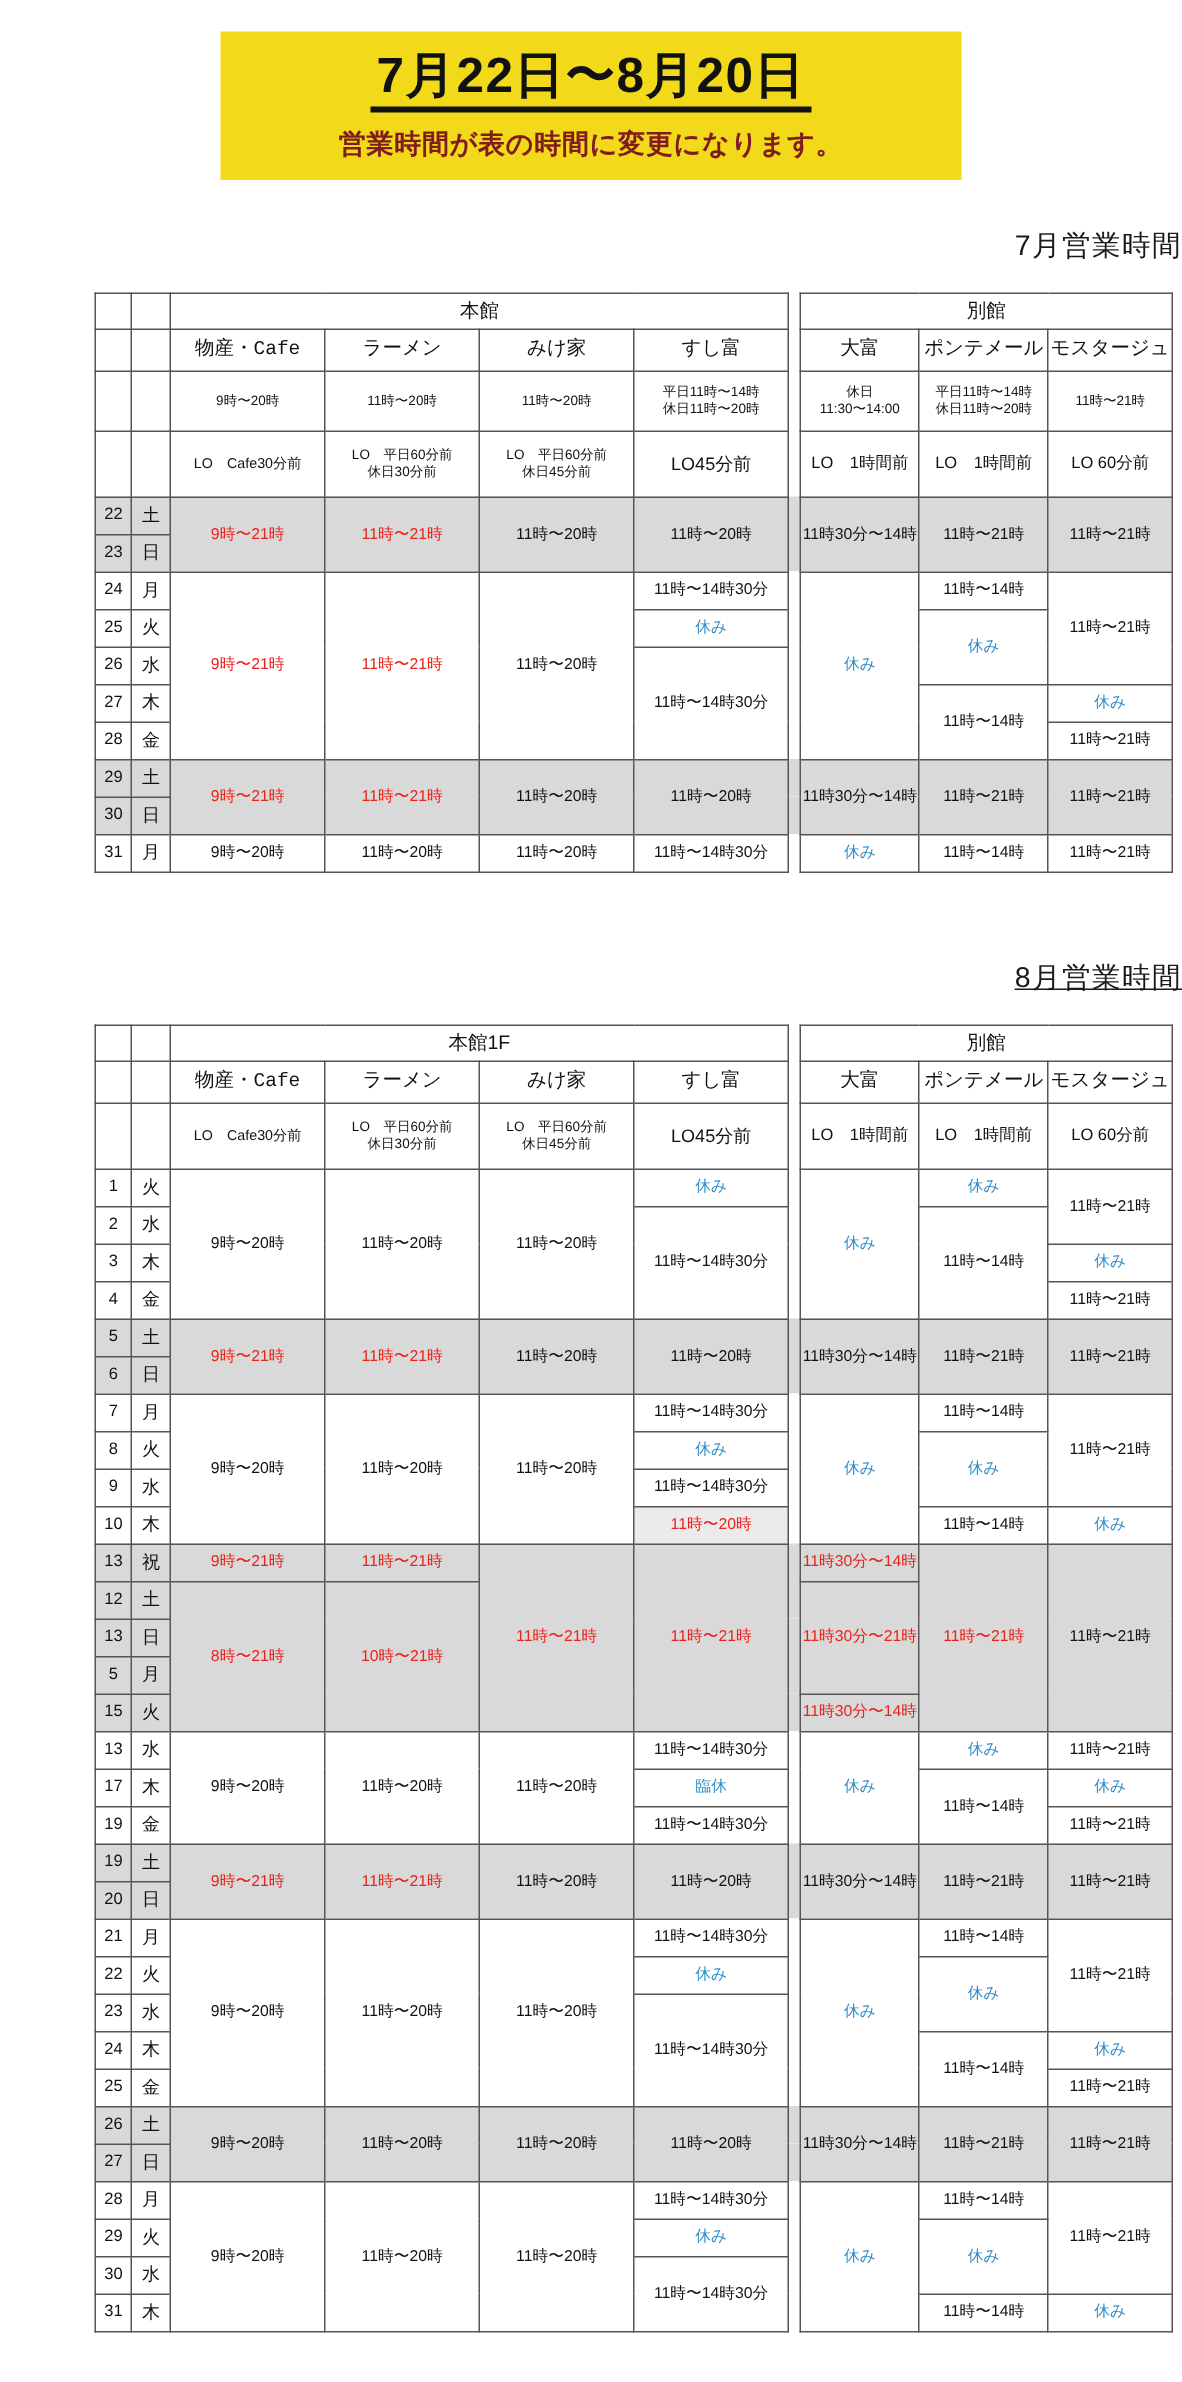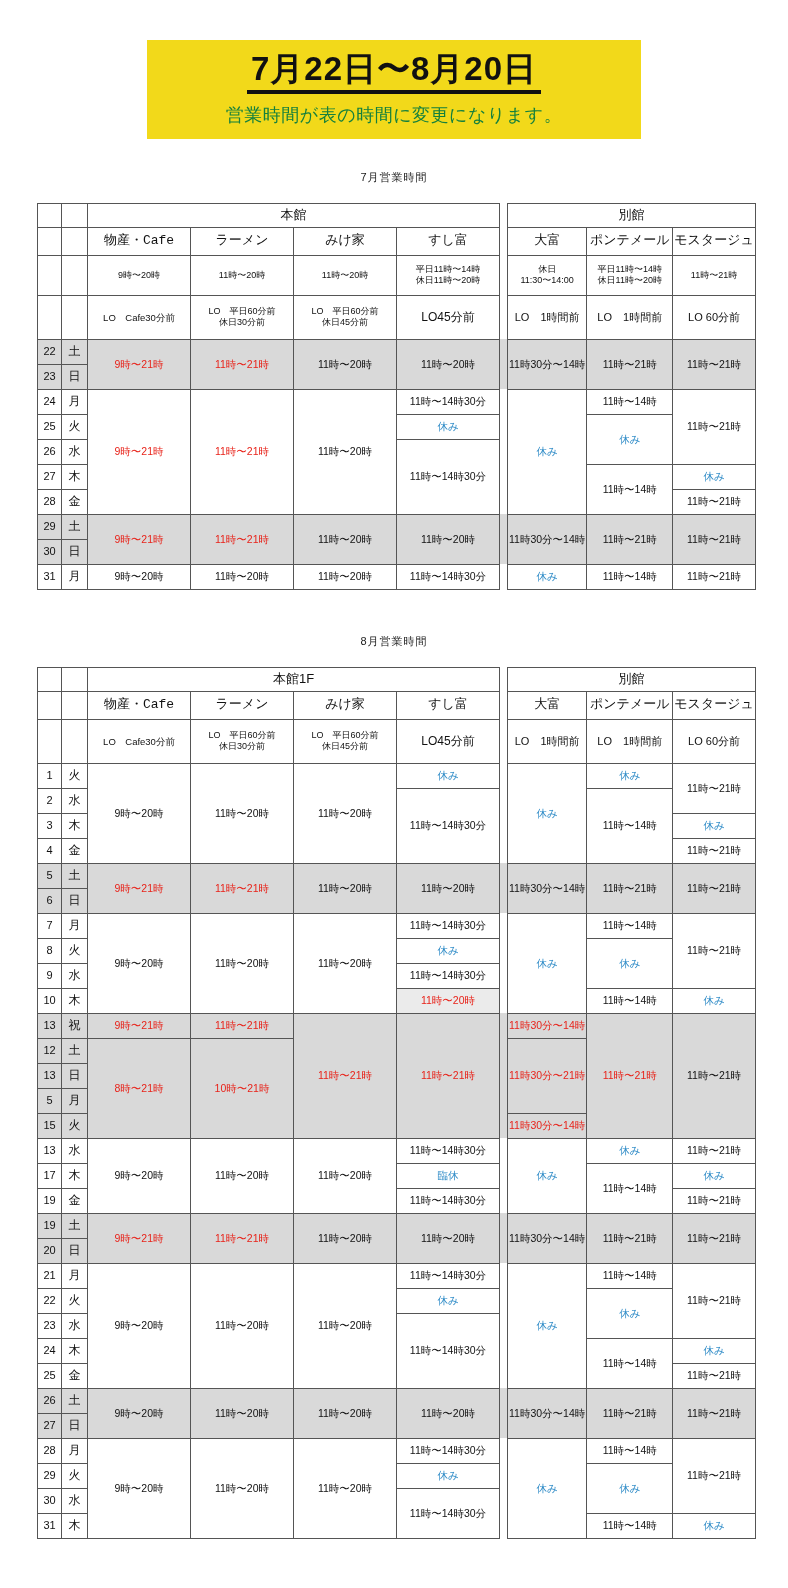--- a/index.html
+++ b/index.html
@@ -5,61 +5,62 @@
   * { box-sizing: border-box; }
   html, body {
     margin: 0; padding: 0;
     width: 788px;
     background: #ffffff;
     font-family: "Liberation Sans", "DejaVu Sans", sans-serif;
   }
   body { width: 788px; min-height: 1588px; position: relative; }
 
   
-  .banner-wrap { padding-top: 40px; display: flex; justify-content: center; }
+  .banner-wrap { padding-top: 21px; display: flex; justify-content: center; }
   .banner {
     background: #f2d91a;
     width: 494px;
     padding: 10px 0 12px 0;
     text-align: center;
   }
   .banner-title {
     font-size: 33px;
     font-weight: bold;
     color: #111;
     letter-spacing: 1px;
     border-bottom: 4px solid #111;
     display: inline-block;
     padding: 0 4px 2px 4px;
     line-height: 1.15;
   }
   .banner-sub {
     font-size: 18px;
-    font-weight: normal;
-    color: #15803d;
+    font-weight: bold;
+    color: #7f1d1d;
     margin-top: 9px;
     letter-spacing: 0.5px;
   }
 
   
   .month-title {
-    text-align: center;
-    font-size: 11px;
+    text-align: right;
+    font-size: 19px;
     color: #1a1a1a;
     letter-spacing: 1px;
   }
   #jul-title { margin-top: 31px; }
-  #aug-title { margin-top: 44px; }
+  #aug-title { margin-top: 57px; text-decoration: underline; }
 
   
   .tbl-block {
     display: flex;
-    justify-content: flex-start;
+    justify-content: center;
     padding-left: 37px;
     margin-top: 18px;
+    margin-left: 20px;
   }
   table.sched {
     border-collapse: collapse;
     table-layout: fixed;
     font-size: 10px;
     color: #111;
   }
   table.sched td, table.sched th {
     border: 1px solid #555;
     text-align: center;

